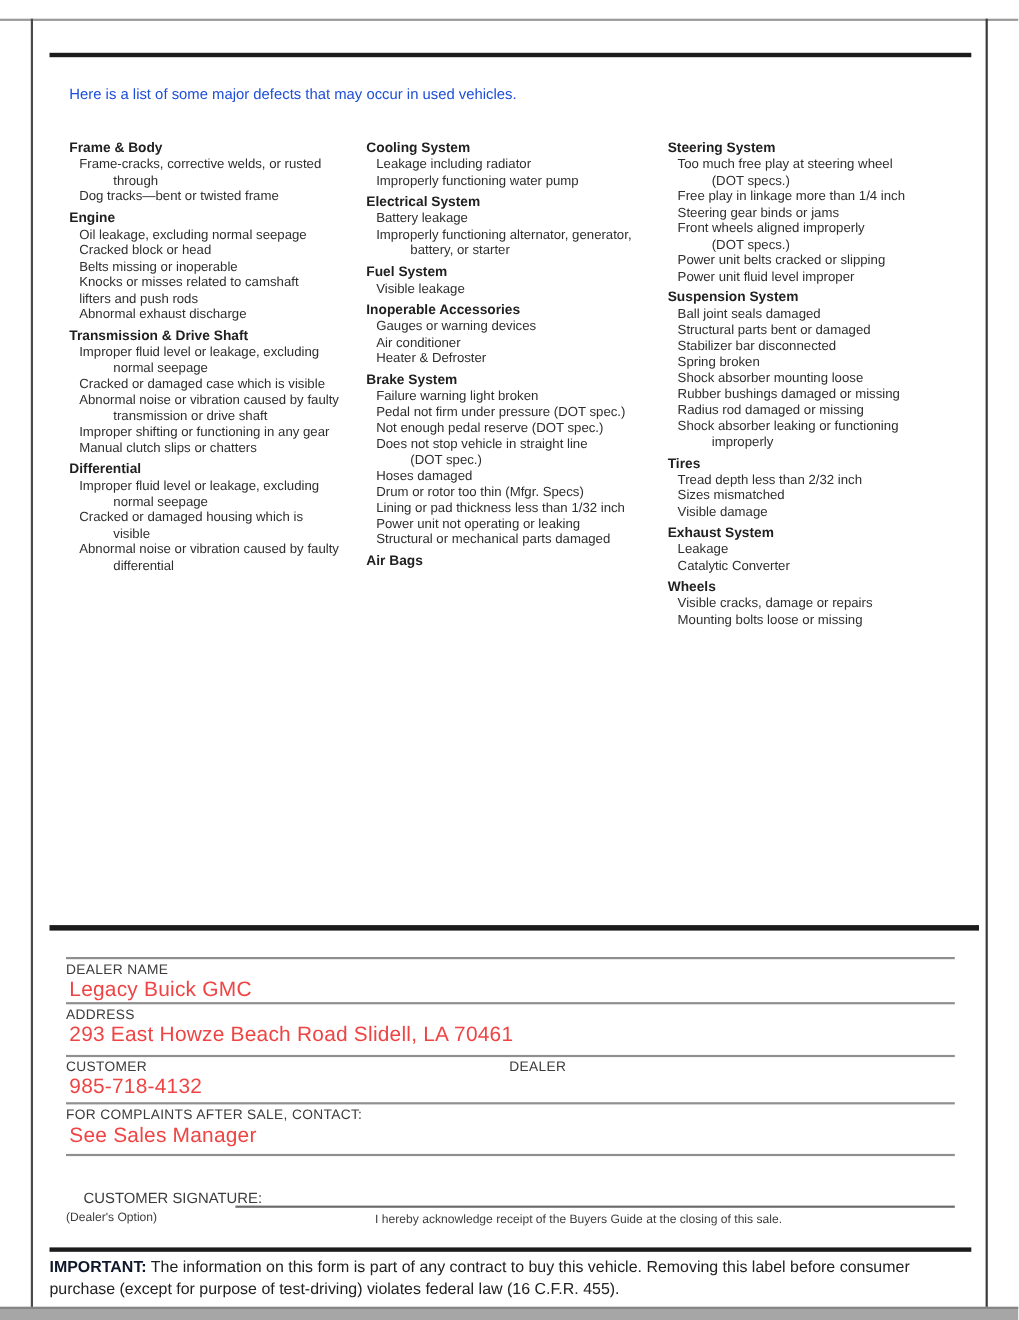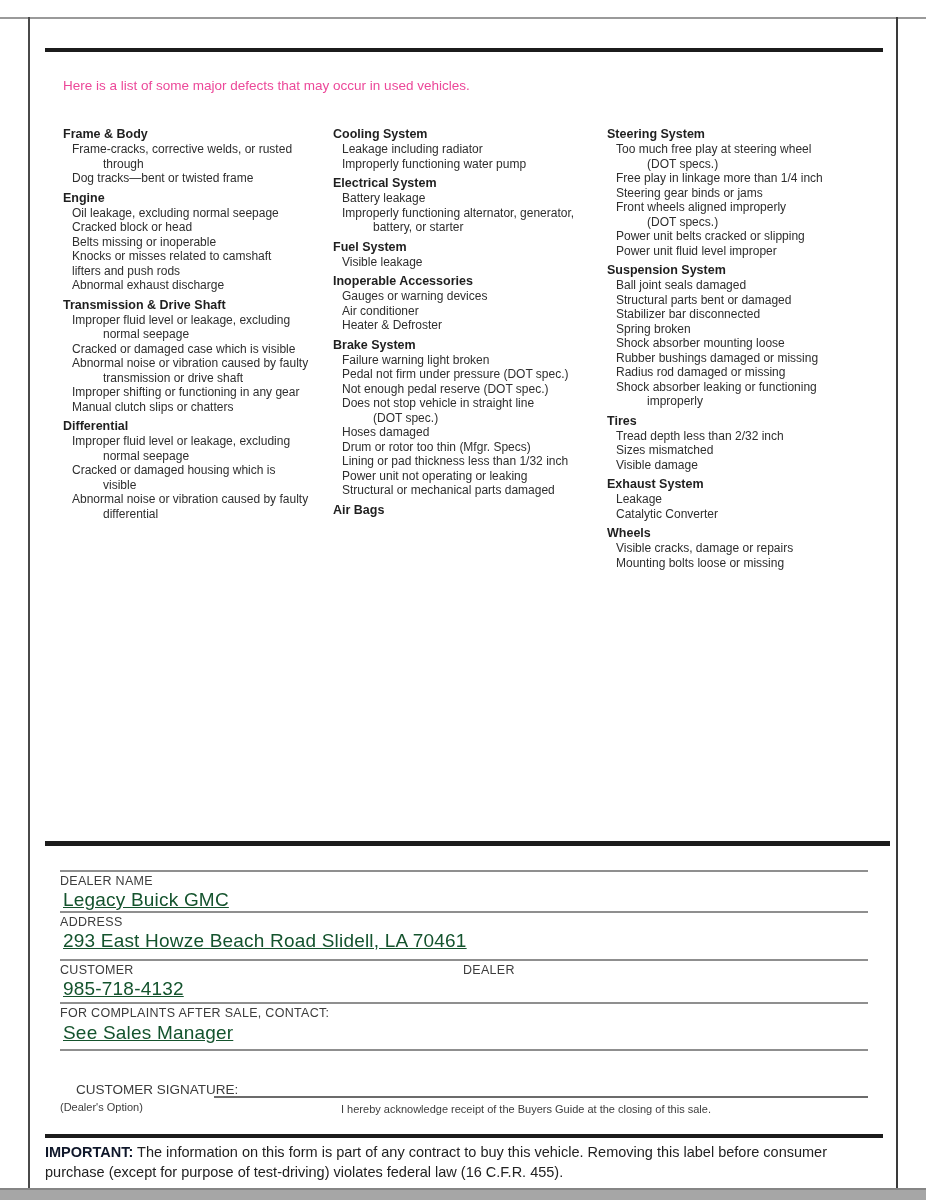--- a/index.html
+++ b/index.html
@@ -9,35 +9,35 @@
   .scan-top{position:absolute;left:0;top:17px;width:926px;height:2px;background:#9a9a9a;}
   .scan-left{position:absolute;left:28px;top:17px;width:2px;height:1173px;background:#4a4a4a;}
   .scan-right{position:absolute;left:896px;top:17px;width:2px;height:1173px;background:#3a3a3a;}
   .bottom-bar{position:absolute;left:0;top:1188px;width:926px;height:12px;background:#a6a6a6;border-top:2px solid #858585;box-sizing:border-box;}
   
   .rule{position:absolute;background:#1c1c1c;}
   .rule-top{left:45px;top:48px;width:838px;height:4px;}
   .rule-mid{left:45px;top:841px;width:845px;height:5px;}
   .rule-bottom{left:45px;top:1134px;width:838px;height:4px;}
   
-  .intro{position:absolute;left:63px;top:78px;font-size:13.5px;color:#ec4899;}
+  .intro{position:absolute;left:63px;top:78px;font-size:13.5px;color:#1d4ed8;}
   
   .col{position:absolute;top:127px;font-size:12px;color:#2e2e2e;}
   .col-1{left:63px;width:272px;}
   .col-2{left:333px;width:268px;}
   .col-3{left:607px;width:290px;}
   .sec{margin-bottom:5px;}
   .sec-h{font-weight:bold;font-size:12.5px;color:#1f1f1f;line-height:15px;}
   .ln{line-height:14.5px;white-space:nowrap;}
   .ln.i1{padding-left:9px;}
   .ln.i2{padding-left:40px;}
   
   .fline{position:absolute;left:60px;width:808px;height:2px;background:#8f8f8f;}
   .flabel{position:absolute;font-size:12.5px;color:#3c3c3c;letter-spacing:.3px;}
-  .fvalue{position:absolute;font-size:19px;color:#14532d;letter-spacing:.2px;text-decoration:underline;}
+  .fvalue{position:absolute;font-size:19px;color:#ef4444;letter-spacing:.2px;}
   .sig-label{position:absolute;left:76px;top:1082px;font-size:13.5px;color:#3c3c3c;}
   .sig-line{position:absolute;left:214px;top:1096px;width:654px;height:2px;background:#6b6b6b;}
   .sig-note{position:absolute;left:60px;top:1101px;font-size:11px;color:#3c3c3c;}
   .sig-ack{position:absolute;left:341px;top:1103px;font-size:11px;color:#3c3c3c;}
   
   .important{position:absolute;left:45px;top:1143px;width:838px;font-size:14.5px;line-height:19.5px;color:#222;}
   .important b{color:#0f172a;}
 </style>
 </head>
 <body>

